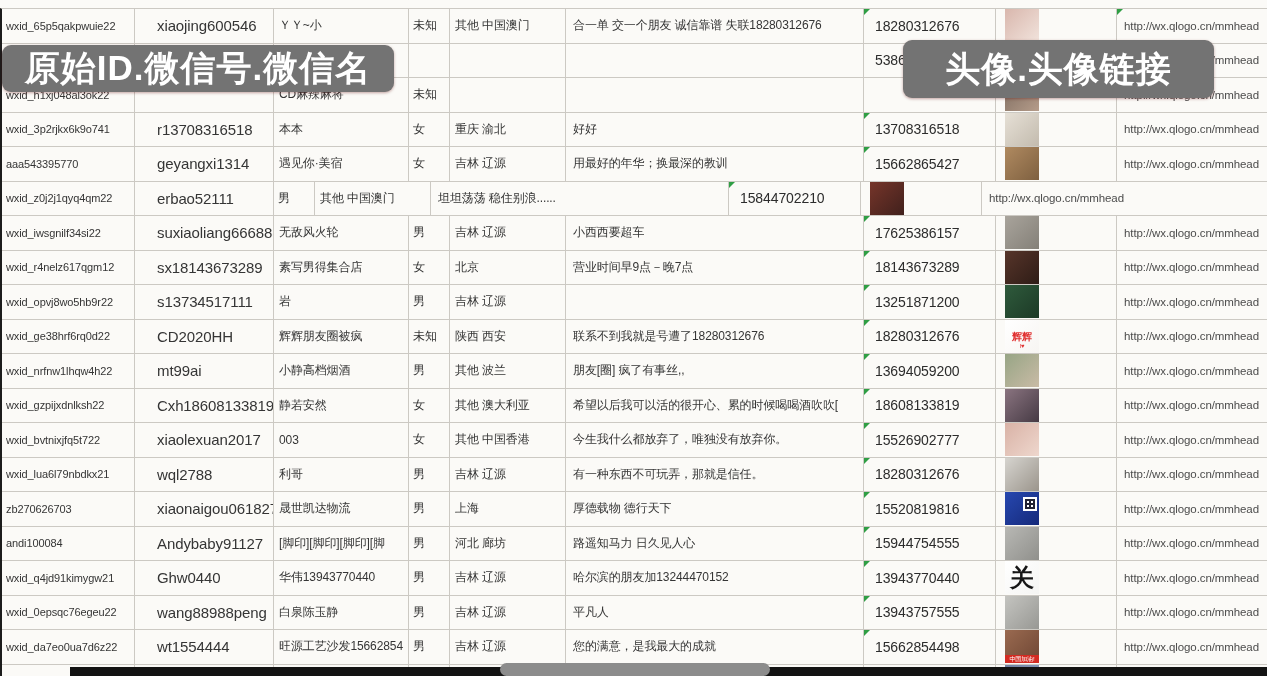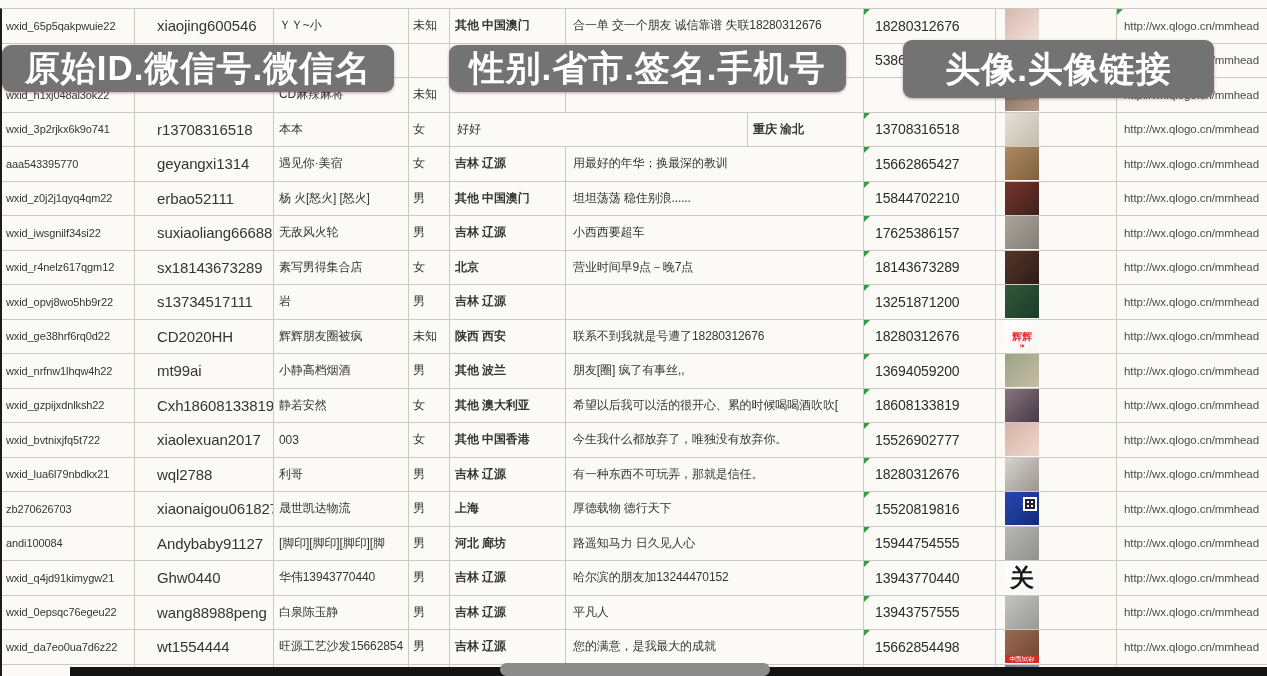--- a/index.html
+++ b/index.html
@@ -23,21 +23,21 @@
   .row.partial{height:12.5px;overflow:hidden;border-bottom:none;}
   .cell{
     flex:none;box-sizing:border-box;border-right:1px solid #ccc9c3;
     overflow:hidden;white-space:nowrap;display:flex;align-items:center;
     font-size:12px;letter-spacing:-0.1px;position:relative;
   }
   .c-wxid   {width:133px;padding-left:4px;font-size:11px;}
   .c-wid    {width:123px;padding-left:6px;font-size:15px;margin-left:16px;}
   .c-name   {width:135px;padding-left:5px;}
   .c-gender {width:41px;padding-left:4px;}
-  .c-region {width:116px;padding-left:5px;font-weight:bold;}
+  .c-region {width:116px;padding-left:5px;}
   .c-sig    {width:298px;padding-left:7px;}
   .c-phone  {width:132px;padding-left:11px;font-size:14px;color:#2c2c2c;}
   .c-avatar {width:121px;padding-left:9px;}
   .c-url    {width:166px;padding-left:7px;border-right:none;color:#4c4c4c;font-size:11.5px;}
   .tri{
     position:absolute;top:0;left:0;width:0;height:0;
     border-top:6px solid #2f9e44;border-right:6px solid transparent;
   }
   
   .av{
@@ -149,22 +149,22 @@
       <div class="cell c-url">
 
         <span>http://wx.qlogo.cn/mmhead</span>
       </div>
     </div>
       <div class="row">
       <div class="cell c-wxid">wxid_3p2rjkx6k9o741</div>
       <div class="cell c-wid">r13708316518</div>
       <div class="cell c-name">本本</div>
       <div class="cell c-gender">女</div>
+      <div class="cell c-region">重庆 渝北</div>
       <div class="cell c-sig">好好</div>
-      <div class="cell c-region">重庆 渝北</div>
       <div class="cell c-phone">
         <i class="tri"></i>
         <span>13708316518</span>
       </div>
       <div class="cell c-avatar">
         <div class="av" style="background: linear-gradient(135deg, rgb(230, 224, 214), rgb(195, 187, 174));">
           
           
           
           
@@ -195,21 +195,20 @@
         </div>
       </div>
       <div class="cell c-url">
 
         <span>http://wx.qlogo.cn/mmhead</span>
       </div>
     </div>
       <div class="row">
       <div class="cell c-wxid">wxid_z0j2j1qyq4qm22</div>
       <div class="cell c-wid">erbao52111</div>
-      <div class="cell c-name">杨 火[怒火] [怒火]</div>
       <div class="cell c-gender">男</div>
       <div class="cell c-region">其他 中国澳门</div>
       <div class="cell c-sig">坦坦荡荡 稳住别浪......</div>
       <div class="cell c-phone">
         <i class="tri"></i>
         <span>15844702210</span>
       </div>
       <div class="cell c-avatar">
         <div class="av" style="background: linear-gradient(135deg, rgb(118, 53, 42), rgb(64, 32, 28));">
           
@@ -549,18 +548,17 @@
         </div>
       </div>
       <div class="cell c-url">
 
         <span></span>
       </div>
     </div>
     </div>
 
   <div class="banner" id="banner-left">原始ID.微信号.微信名</div>
-  <div class="banner" id="banner-mid">性别.省市.签名.手机号</div>
   <div class="banner" id="banner-right">头像.头像链接</div>
 
   <div id="bottom-bar"></div>
   <div id="scrubber"></div>
 </div>
 
 </body></html>

